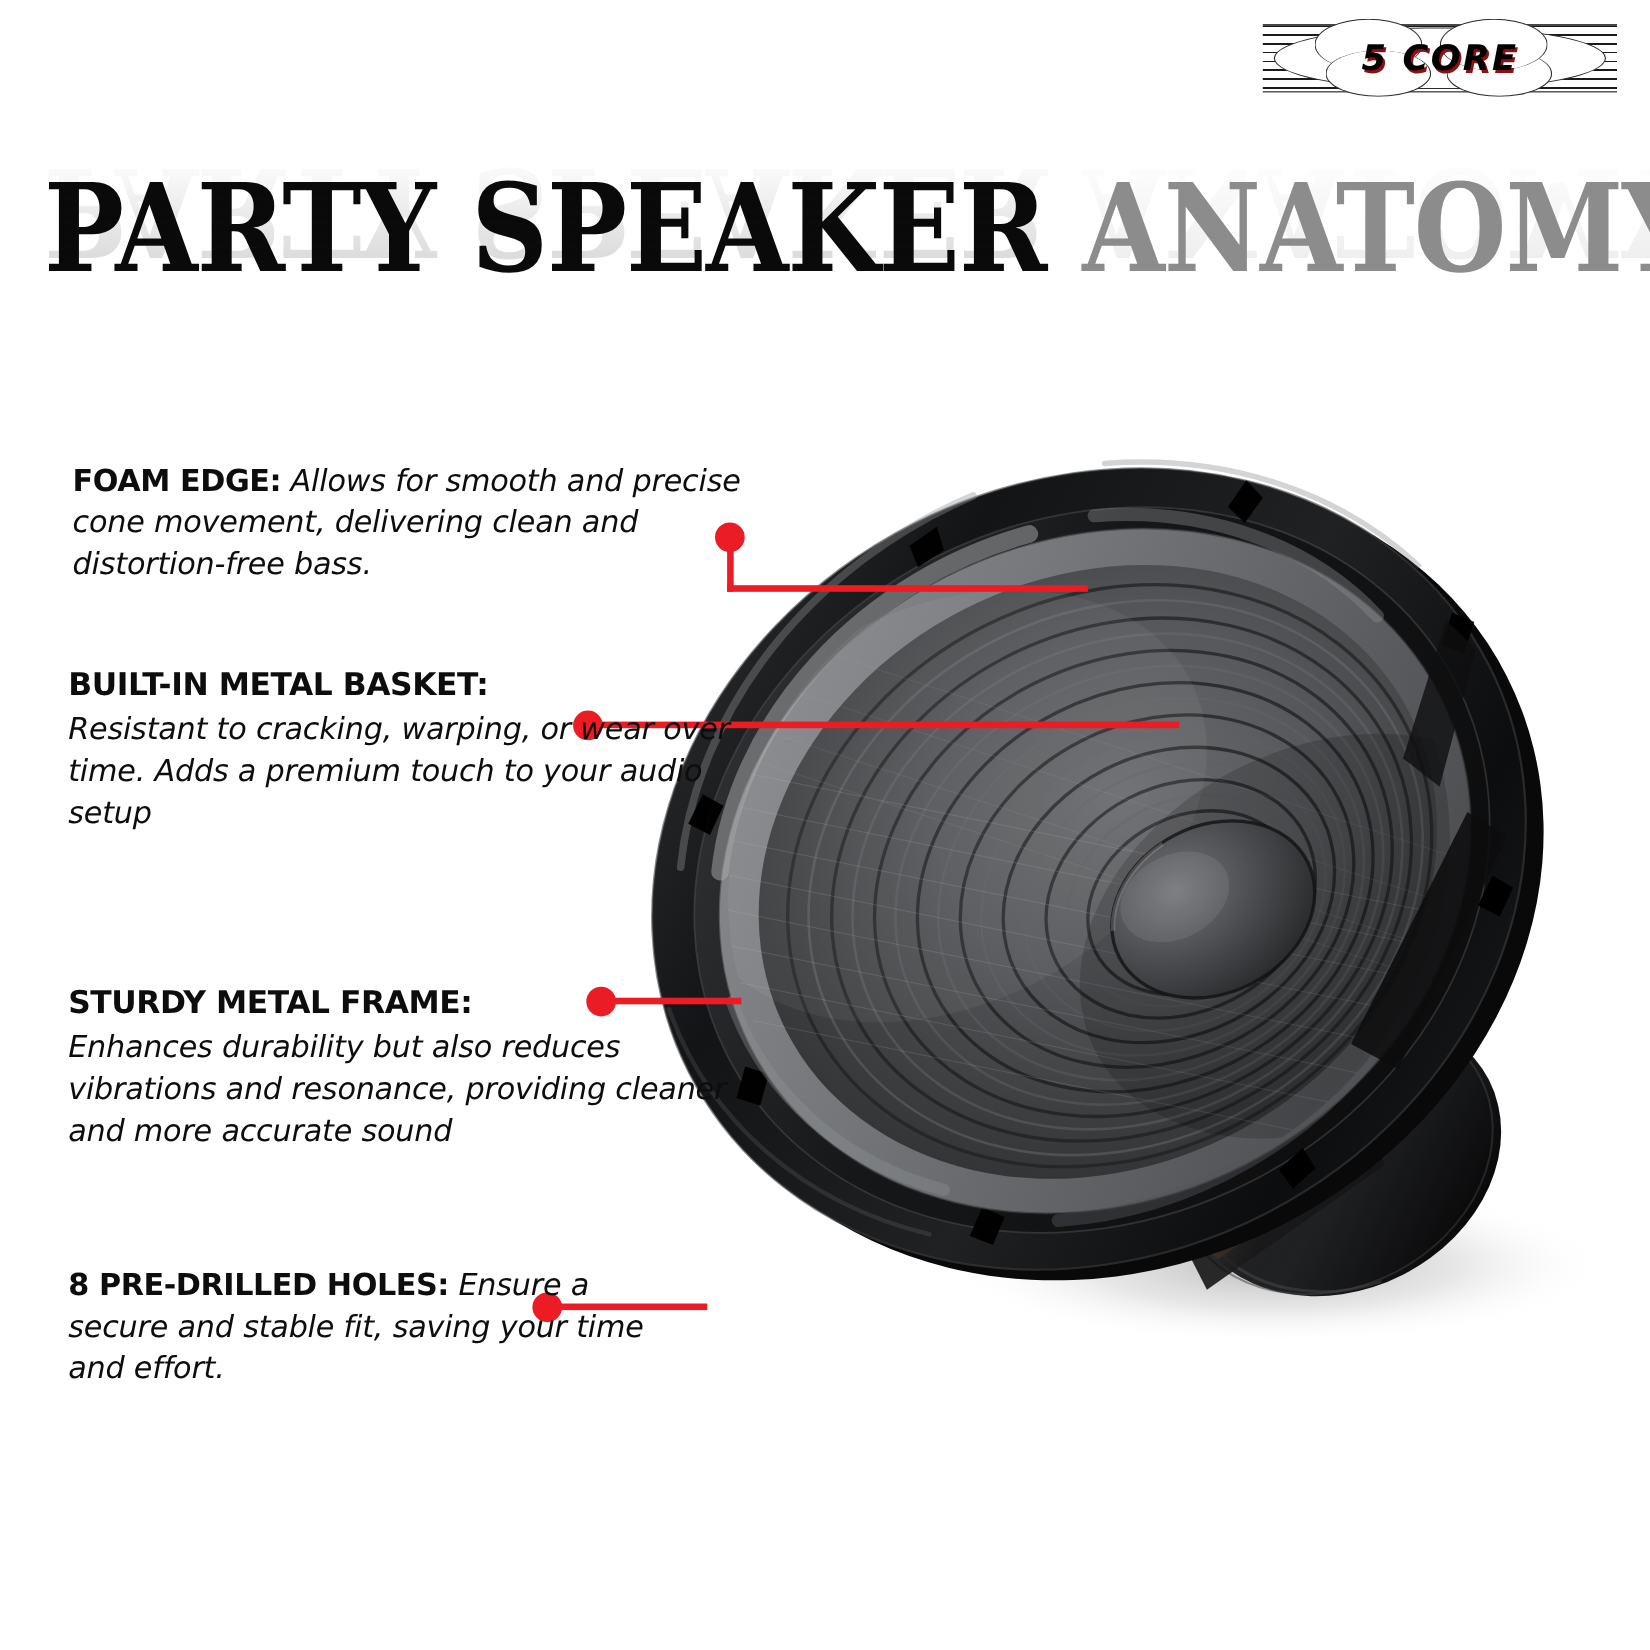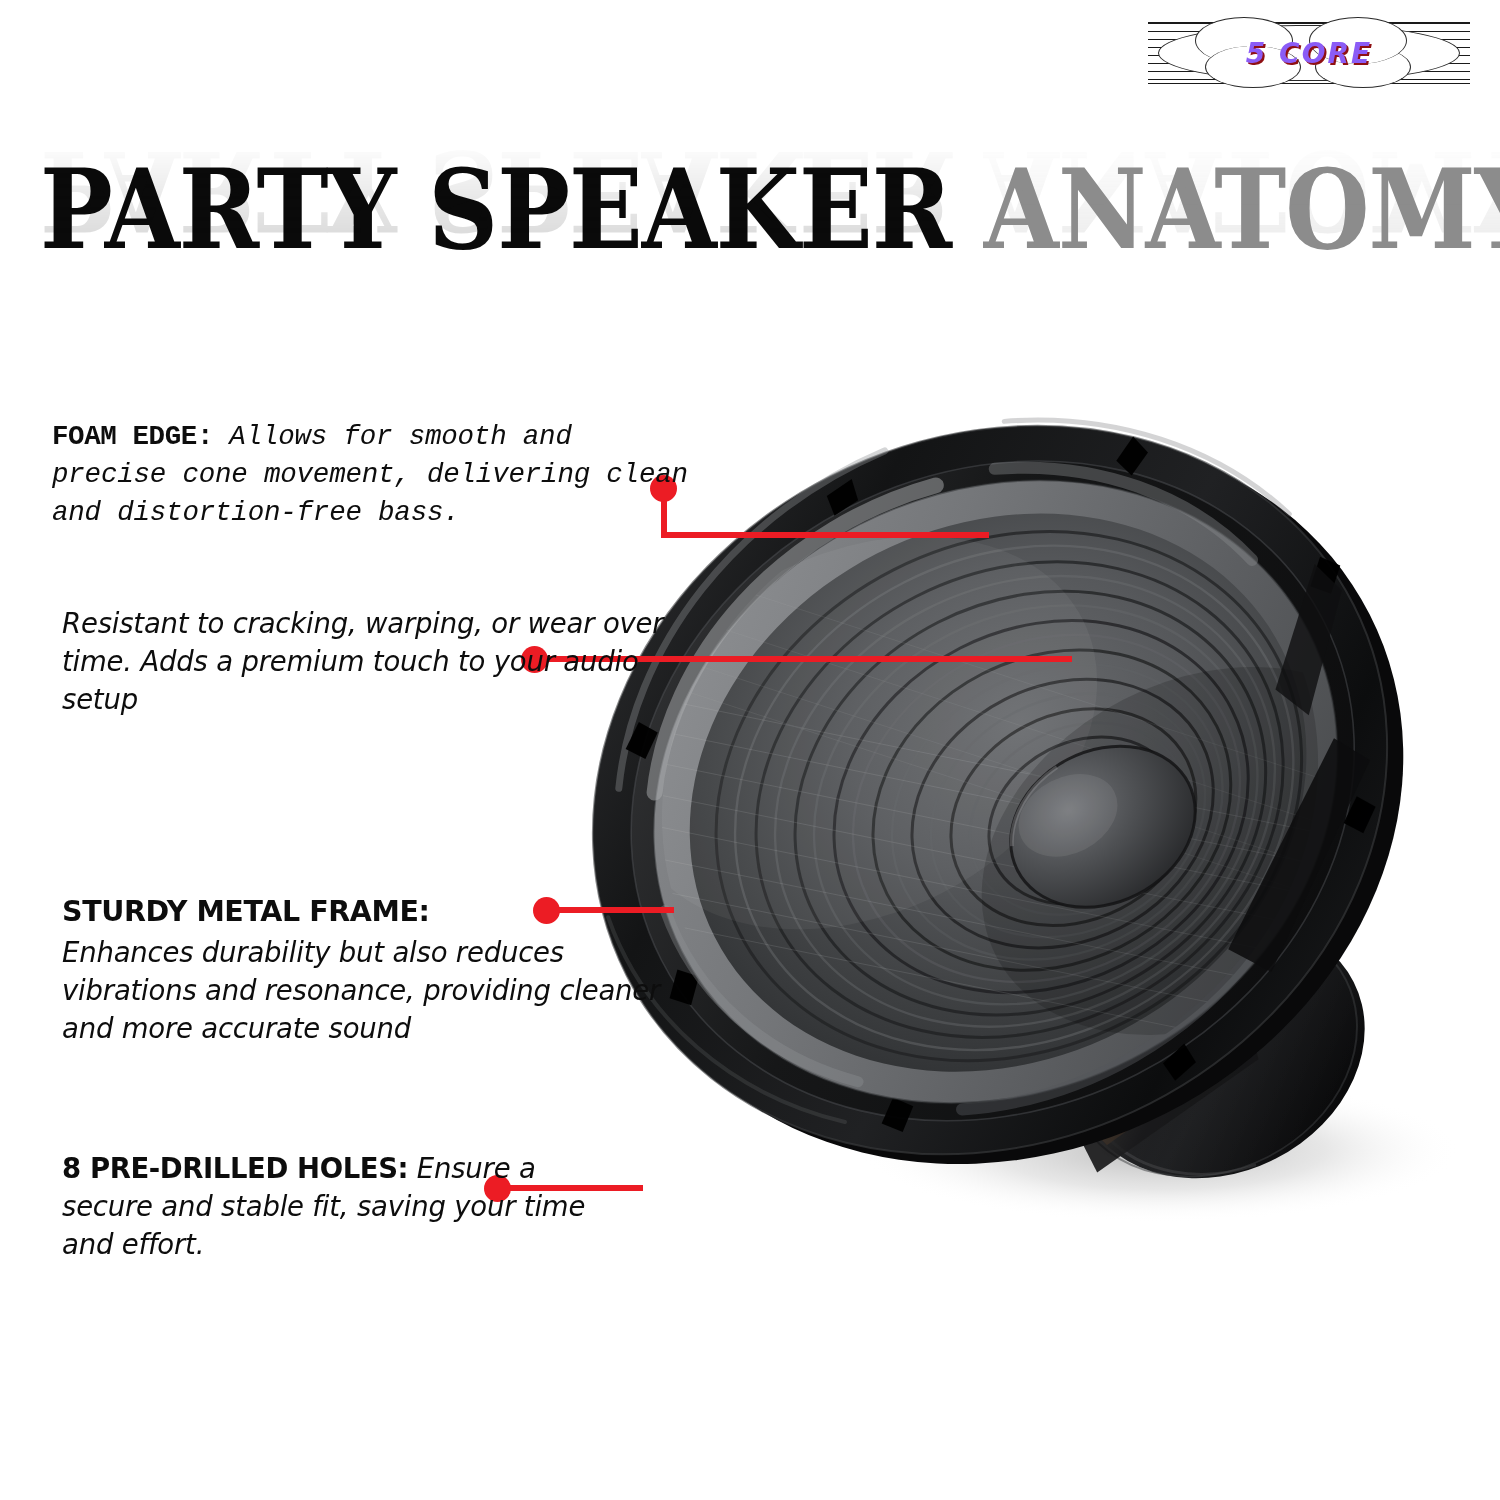--- a/index.html
+++ b/index.html
@@ -45,22 +45,22 @@
     background:#ffffff; border:1.6px solid #2a2a2a;
     border-top:none; border-radius:50%;
   }
   .logo-cloud-lower  { left:46px;  bottom:-8px; }
   .logo-cloud-lower2 { left:156px; bottom:-8px; }
   .logo-text {
     position:absolute; inset:0;
     display:flex; align-items:center; justify-content:center;
     font-family:"DejaVu Sans", sans-serif;
     font-weight:bold; font-style:italic;
-    font-size:28px; letter-spacing:2px;
-    color:#8b5cf6;
+    font-size:32px; letter-spacing:2px;
+    color:#000000;
     text-shadow:2px 2px 0 #8f1013;
     z-index:4;
     white-space:nowrap;
   }
 
   
   .headline-block {
     position:absolute; left:40px; top:152px; width:1420px; height:150px;
   }
   .headline {
@@ -102,21 +102,21 @@
     letter-spacing:-0.4px;
   }
   .callout .body { font-style:italic; letter-spacing:-0.2px; }
   .callout .lead-line {
     display:block;
     font-weight:bold; font-style:normal;
     font-size:28.5px; letter-spacing:-0.4px;
     margin-bottom:2px;
   }
 
-  #callout-foam    { left:52px; top:418px;  width:640px;font-family:Liberation Mono, monospace; }
+  #callout-foam    { left:66px; top:418px;  width:640px; }
   #callout-basket  { left:62px; top:604px;  width:620px; }
   #callout-frame   { left:62px; top:893px;  width:600px; }
   #callout-holes   { left:62px; top:1149px; width:560px; }
 
   
   .leader { position:absolute; }
   .leader .dot {
     position:absolute; width:27px; height:27px;
     border-radius:50%; background:#ec1c24;
   }
@@ -341,21 +341,21 @@
 <div class="leader" style="left:0; top:0; width:1500px; height:1500px;">
   <div class="dot" style="left:484px; top:1175px;"></div>
   <div class="seg" style="left:497px; top:1185px; width:146px; height:6px;"></div>
 </div>
 
 <div class="callout" id="callout-foam">
   <span class="lead">FOAM EDGE:</span><span class="body"> Allows for smooth and precise cone movement, delivering clean and distortion-free bass.</span>
 </div>
 
 <div class="callout" id="callout-basket">
-  <span class="body">Resistant to cracking, warping, or wear over time. Adds a premium touch to your audio setup</span>
+  <span class="lead-line">BUILT-IN METAL BASKET:</span><span class="body">Resistant to cracking, warping, or wear over time. Adds a premium touch to your audio setup</span>
 </div>
 
 <div class="callout" id="callout-frame">
   <span class="lead-line">STURDY METAL FRAME:</span><span class="body">Enhances durability but also reduces vibrations and resonance, providing cleaner and more accurate sound</span>
 </div>
 
 <div class="callout" id="callout-holes">
   <span class="lead">8 PRE-DRILLED HOLES:</span><span class="body"> Ensure a secure and stable fit, saving your time and effort.</span>
 </div>
 

